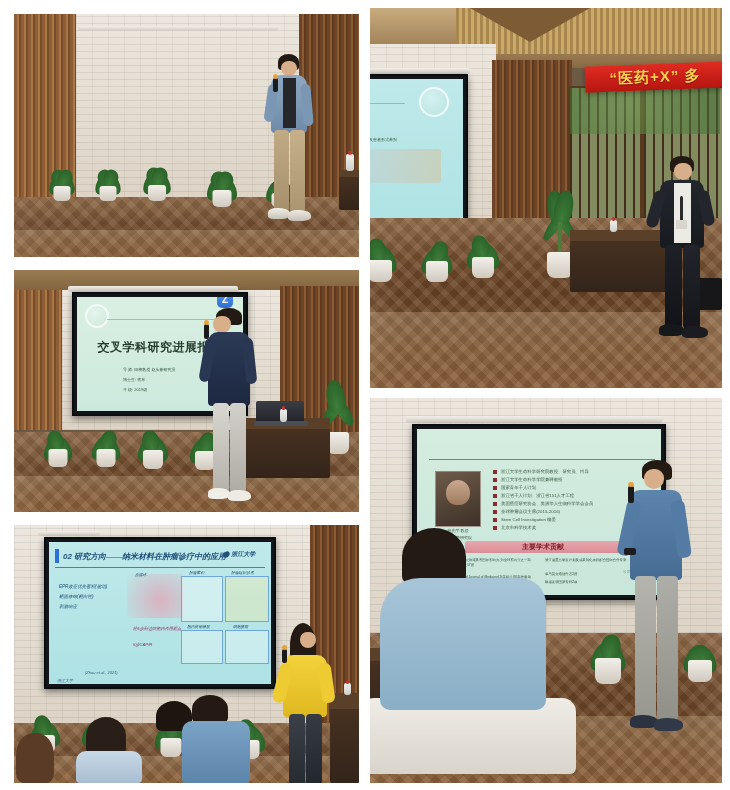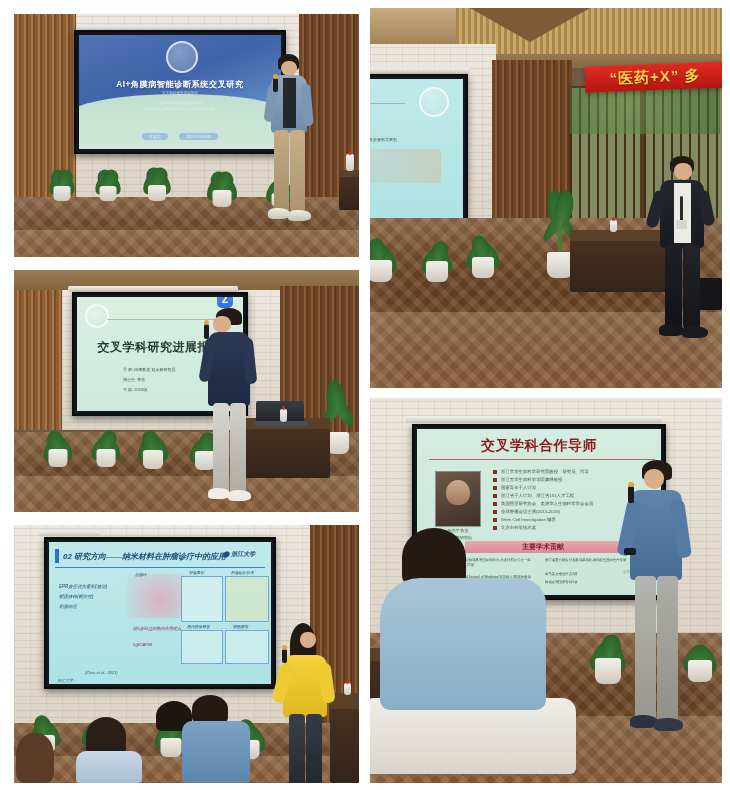--- a/index.html
+++ b/index.html
@@ -123,34 +123,20 @@
 
 <div class="collage">
 
   <div class="photo" style="left:14px;top:14px;width:345px;height:243px;">
     <div class="scene">
       <div class="wall slats light" style="left:0;top:0;width:70px;height:185px;"></div>
       <div class="wall brick" style="left:62px;top:0;width:225px;height:185px;"></div>
       <div class="wall slats" style="left:285px;top:0;width:60px;height:185px;"></div>
 
       <div class="screen-top" style="left:64px;top:12px;width:200px;height:5px;"></div>
-      <div class="screen-frame" style="left:60px;top:16px;width:208px;height:120px;">
-        <div class="screen slide-blue">
-          <div class="curve"></div>
-          <div class="logo-badge" style="left:50%;margin-left:-14px;top:6px;width:28px;height:28px;"></div>
-          <div class="slide-title" style="top:44px;font-size:8.2px;">AI+角膜病智能诊断系统交叉研究</div>
-          <div class="slide-sub" style="top:56px;font-size:3.6px;opacity:.8;">交叉学科研究进展报告</div>
-          <div class="slide-sub" style="top:66px;font-size:3.2px;opacity:.75;">主讲人:研究组 博士生物组/硕士生</div>
-          <div class="slide-sub" style="top:72px;font-size:3.2px;opacity:.75;">指导老师:叶娟教授 浙江大学 计算机科学技术学院</div>
-          <div style="position:absolute;width:100%;text-align:center;top:97px;font-size:4px;">
-            <span class="pill">方廷浩</span>
-            <span class="pill">2021年5月8日</span>
-          </div>
-        </div>
-      </div>
 
       <div class="floor shine" style="height:60px;">
           <div class="floor-gloss"></div>
         </div>
 
       <div class="plant" style="left:24px;top:143px;width:48px;height:44px;">
         <div class="leaf" style="width:22px;height:12px;transform:translateX(-50%) rotate(-62deg);bottom:14px;"></div>
         <div class="leaf" style="width:22px;height:12px;transform:translateX(-50%) rotate(62deg);bottom:14px;"></div>
         <div class="leaf" style="width:15px;height:18px;transform:translateX(-50%) rotate(-20deg);bottom:14px;"></div>
         <div class="leaf" style="width:15px;height:18px;transform:translateX(-50%) rotate(20deg);bottom:14px;"></div>
@@ -467,21 +453,20 @@
     </div>
   </div>
 
   <div class="photo" style="left:370px;top:398px;width:352px;height:385px;">
     <div class="scene">
       <div class="wall brick" style="left:0;top:0;width:352px;height:235px;"></div>
 
       <div class="screen-top" style="left:36px;top:18px;width:256px;height:7px;"></div>
       <div class="screen-frame" style="left:42px;top:26px;width:250px;height:172px;">
         <div class="screen slide-pale">
-          <div class="slide-title red" style="top:8px;font-size:14px;">交叉学科合作导师</div>
           <div class="rule" style="left:12px;top:30px;width:226px;background:#b06b6b;"></div>
 
           <div class="headshot" style="left:18px;top:42px;width:44px;height:54px;"></div>
           <div style="position:absolute;left:16px;top:99px;width:50px;text-align:center;font-size:4px;color:#3f5c46;">张先学 教授</div>
           <div style="position:absolute;left:12px;top:106px;width:58px;text-align:center;font-size:4px;color:#3f5c46;">生命科学研究院</div>
 
           <div class="bul" style="left:76px;top:40px;font-size:4.4px;"><i></i><span>浙江大学生命科学研究院教授、研究员、博导</span></div>
           <div class="bul" style="left:76px;top:48px;font-size:4.4px;"><i></i><span>浙江大学生命科学学院兼聘教授</span></div>
           <div class="bul" style="left:76px;top:56px;font-size:4.4px;"><i></i><span>国家青年千人计划</span></div>
           <div class="bul" style="left:76px;top:64px;font-size:4.4px;"><i></i><span>浙江省千人计划、浙江省151人才工程</span></div>

